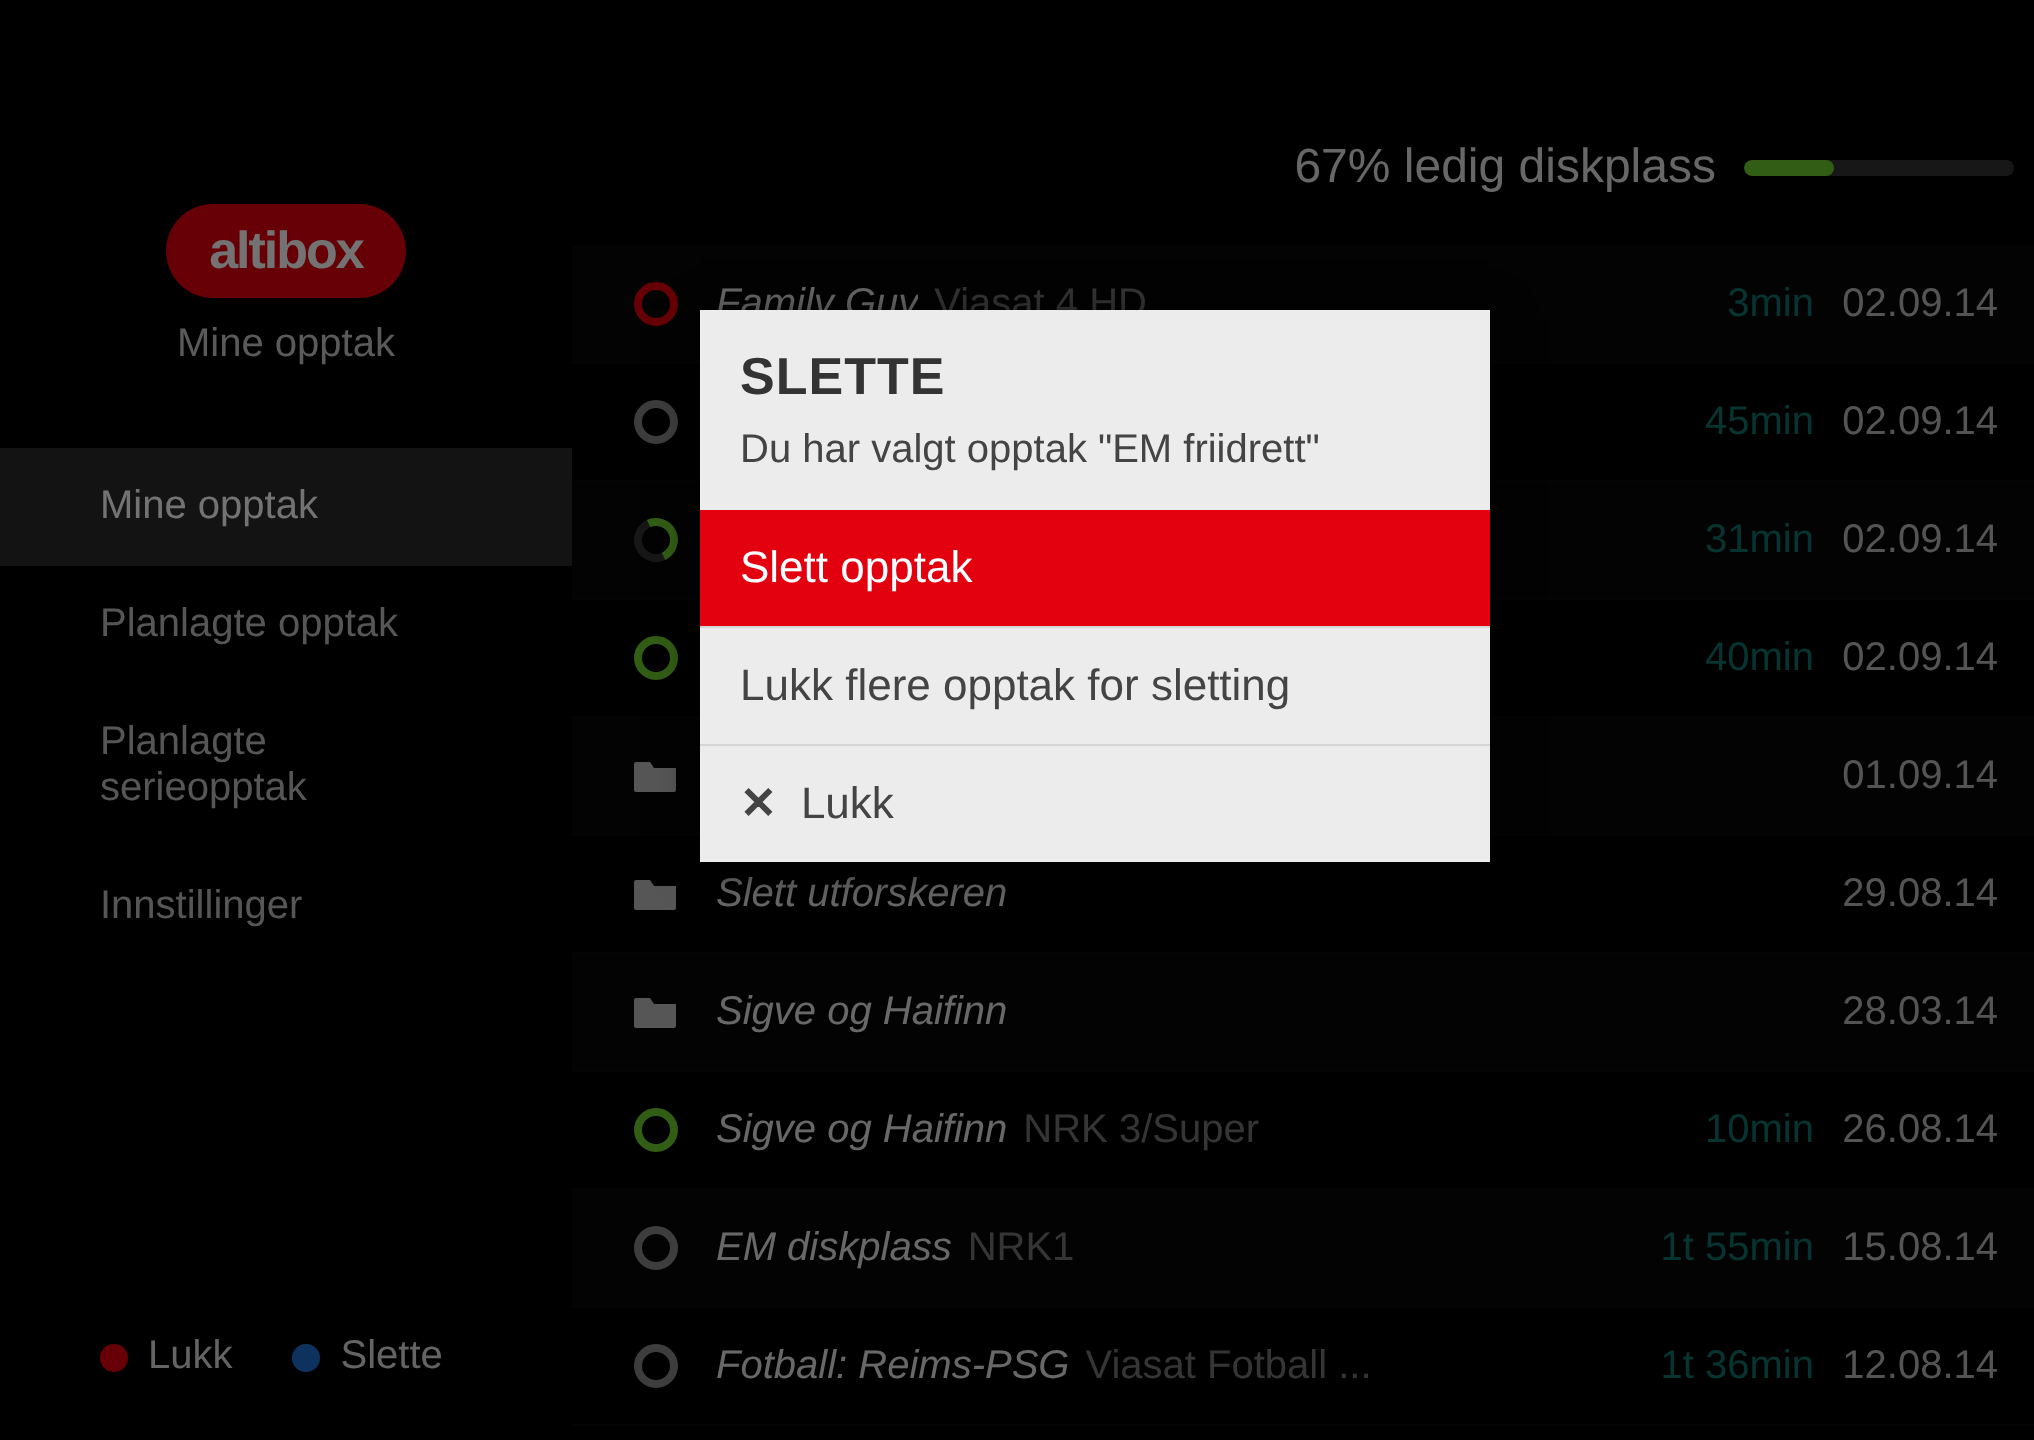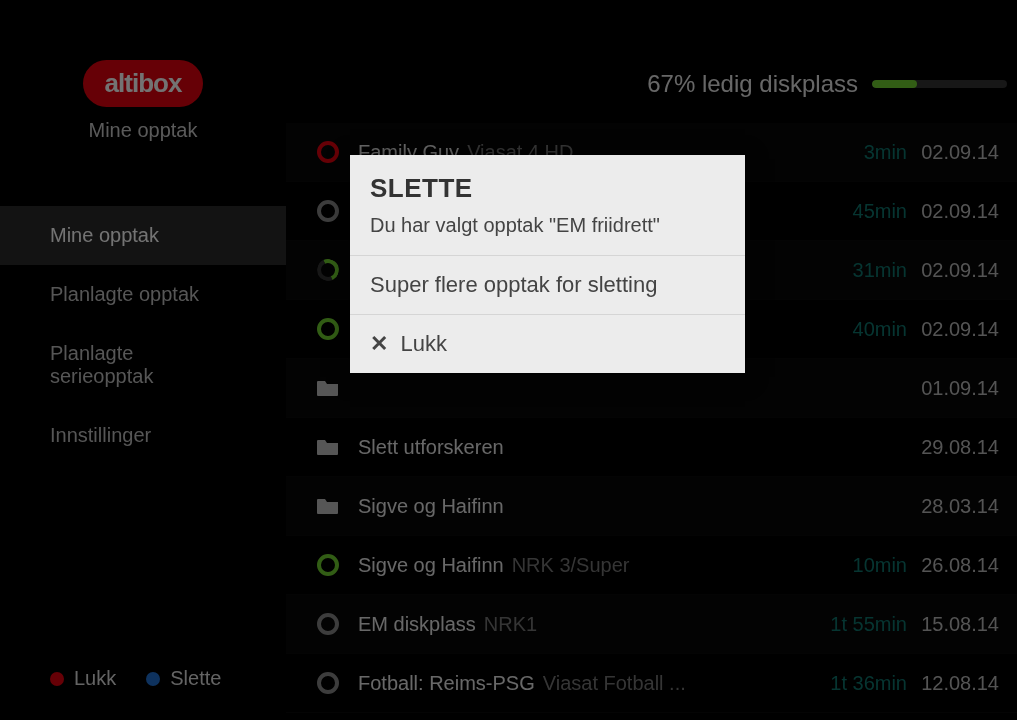--- a/index.html
+++ b/index.html
@@ -1,19 +1,19 @@
 <!DOCTYPE html>
 <html><head>
 <meta charset="utf-8">
 <style>
   * { box-sizing: border-box; margin: 0; padding: 0; }
   html, body { width: 1017px; height: 720px; overflow: hidden; font-family: Arial, Helvetica, sans-serif; background: #000; color: #fff; }
   .app { display: flex; width: 100%; height: 100%; position: relative; }
   .sidebar { width: 286px; background: #000; display: flex; flex-direction: column; }
-  .brand { padding: 60px 0 64px 0; text-align: center; }
+  .brand { padding: 60px 0 40px 0; text-align: center; margin-top: 42px; }
   .brand-logo { display: inline-block; background: #e3000f; color: #fff; font-weight: bold; font-size: 26px; padding: 8px 22px; border-radius: 30px; letter-spacing: -1px; }
   .brand-sub { margin-top: 12px; color: #c8c8c8; font-size: 20px; }
   .nav { display: flex; flex-direction: column; }
   .nav-item { padding: 18px 50px; font-size: 20px; color: #bfbfbf; cursor: pointer; }
   .nav-item.active { background: #2a2a2a; color: #fff; }
   .legend { margin-top: auto; padding: 0 50px 30px 50px; display: flex; gap: 30px; font-size: 20px; color: #ddd; }
   .legend-item { display: flex; align-items: center; gap: 10px; }
   .dot { width: 14px; height: 14px; border-radius: 50%; }
   .dot.red { background: #e3000f; }
   .dot.blue { background: #2070d0; }
@@ -23,21 +23,21 @@
   .header-title { font-size: 24px; color: #d0d0d0; }
   .disk { margin-left: auto; display: flex; align-items: center; gap: 14px; }
   .disk-label { font-size: 24px; color: #e5e5e5; }
   .disk-bar { width: 135px; height: 8px; background: #333; border-radius: 4px; overflow: hidden; }
   .disk-fill { height: 100%; background: #6fcf2f; border-radius: 4px; }
 
   .rows { display: flex; flex-direction: column; }
   .row { display: flex; align-items: center; height: 59px; padding: 0 10px 0 30px; border-bottom: 1px solid #0a0a0a; }
   .row:nth-child(odd) { background: #080808; }
   .row-icon { width: 24px; height: 24px; margin-right: 18px; flex-shrink: 0; display: flex; align-items: center; justify-content: center; }
-  .row-title { font-size: 20px; color: #e6e6e6; white-space: nowrap; overflow: hidden; text-overflow: ellipsis; }
+  .row-title { font-size: 20px; color: #e6e6e6; white-space: nowrap; overflow: hidden; text-overflow: ellipsis; font-style: italic; }
   .row-channel { font-size: 20px; color: #777; margin-left: 8px; white-space: nowrap; overflow: hidden; text-overflow: ellipsis; }
   .row-text { display: flex; min-width: 0; flex: 1; }
   .row-dur { width: 100px; text-align: right; font-size: 20px; color: #0f766e; }
   .row-date { width: 100px; text-align: right; font-size: 20px; color: #bbb; padding-right: 8px; }
 
   .ring { width: 22px; height: 22px; border-radius: 50%; border: 4px solid #888; }
   .ring.red-ring { border-color: #e3000f; }
   .ring.green-ring { border: 4px solid #333; border-top-color: #6fcf2f; border-right-color: #6fcf2f; transform: rotate(20deg); }
   .ring.full-green { border-color: #6fcf2f; }
   .folder-icon svg { width: 24px; height: 20px; fill: #bfbfbf; }
@@ -206,19 +206,20 @@
       </div>
   </main>
 
   <div class="dim"></div>
 
   <div class="modal">
     <div class="modal-head">
       <div class="modal-title">SLETTE</div>
       <div class="modal-sub">Du har valgt opptak "EM friidrett"</div>
     </div>
-    <div class="modal-opt">Super flere opptak for sletting</div>
+    <div class="modal-opt selected">Slett opptak</div>
+    <div class="modal-opt">Lukk flere opptak for sletting</div>
     <div class="modal-opt">
       <span class="x">✕</span><span>Lukk</span>
     </div>
   </div>
 
 </div>
 
 </body></html>

